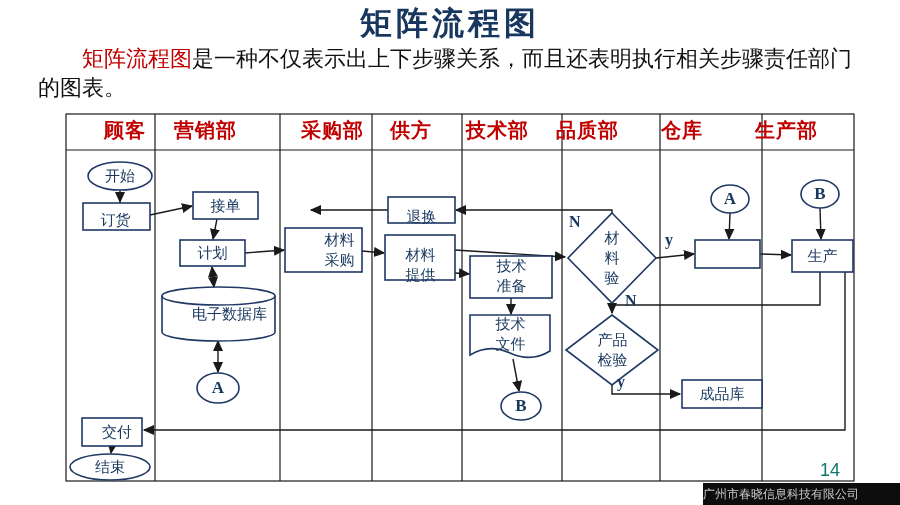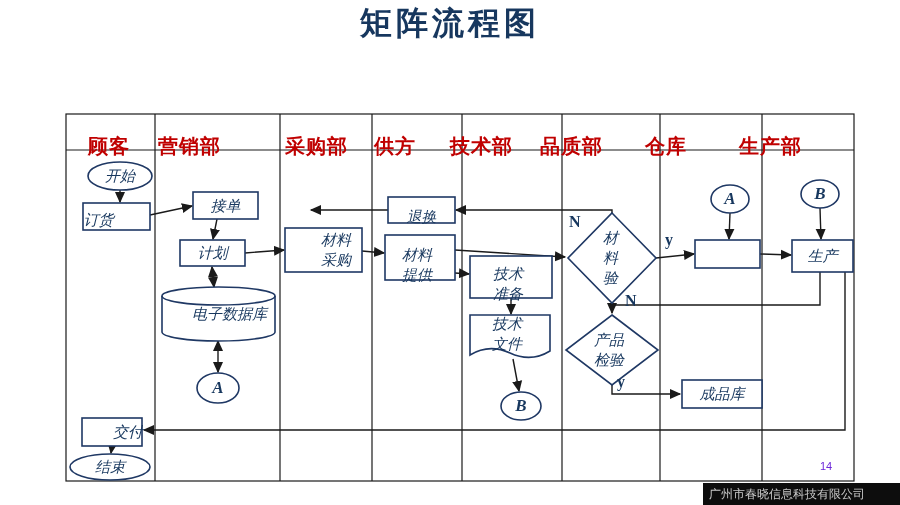--- a/index.html
+++ b/index.html
@@ -5,40 +5,41 @@
   html,body{margin:0;padding:0;background:#fff;}
   .page{position:relative;width:900px;height:505px;background:#fff;overflow:hidden;
         font-family:"Liberation Serif",serif;}
   .title{position:absolute;top:2px;left:0;width:100%;text-align:center;
          font-weight:bold;font-size:32px;letter-spacing:4px;color:#17375e;}
   .intro{position:absolute;top:44px;left:38px;width:820px;font-size:22px;
          line-height:1.32;color:#111;text-indent:2em;}
   .intro .term{color:#c00000;}
   .diagram{position:absolute;left:65px;top:113px;width:790px;height:369px;}
   .diagram svg{position:absolute;left:0;top:0;}
-  .lane-h{position:absolute;top:20px;color:#c00000;font-weight:bold;font-size:20px;
-          letter-spacing:1px;white-space:nowrap;}
+  .lane-h{position:absolute;top:4px;color:#c00000;font-weight:bold;font-size:20px;
+          letter-spacing:1px;white-space:nowrap;margin-left:16px;}
   .lbl{position:absolute;display:flex;align-items:center;justify-content:center;
-       text-align:left;color:#17375e;font-size:15px;line-height:20px;font-style:italic;}
+       text-align:center;color:#17375e;font-size:15px;line-height:20px;}
   .conn{font-weight:bold;font-size:17px;}
   .branch{position:absolute;color:#17375e;font-weight:bold;font-size:16px;}
-  .page-num{position:absolute;left:820px;top:460px;width:30px;color:#6d28d9;
-            font-size:11px;font-family:"Liberation Sans",sans-serif;}
+  .page-num{position:absolute;left:820px;top:460px;width:30px;color:#0f766e;
+            font-size:18px;font-family:"Liberation Sans",sans-serif;}
   .footer-bar{position:absolute;left:703px;top:483px;width:197px;height:22px;
               background:#0d0d0d;color:#c9c9c9;font-size:12px;
               font-family:"Liberation Sans",sans-serif;display:flex;align-items:center;
-              padding-left:6px;box-sizing:border-box;white-space:nowrap;text-align:center;}
+              box-sizing:border-box;white-space:nowrap;text-align:center;}
 </style>
 </head>
 <body>
 
 <div class="page">
 
   <div class="title">矩阵流程图</div>
 
+  <div class="intro"><span class="term">矩阵流程图</span><span>是一种不仅表示出上下步骤关系，而且还表明执行相关步骤责任部门的图表。</span></div>
 
   <div class="diagram">
 
     <svg width="790" height="369" viewBox="0 0 790 369">
       <defs>
         <marker id="arr" viewBox="0 0 10 10" markerWidth="9" markerHeight="9" refX="8" refY="5" orient="auto-start-reverse">
           <path d="M0,1 L9,5 L0,9 z" fill="#1a1a1a"></path>
         </marker>
       </defs>
 
@@ -107,38 +108,38 @@
     <div class="lane-h" style="left:23px">顾客</div>
     <div class="lane-h" style="left:93px">营销部</div>
     <div class="lane-h" style="left:220px">采购部</div>
     <div class="lane-h" style="left:309px">供方</div>
     <div class="lane-h" style="left:385px">技术部</div>
     <div class="lane-h" style="left:475px">品质部</div>
     <div class="lane-h" style="left:580px">仓库</div>
     <div class="lane-h" style="left:674px">生产部</div>
 
     <div class="lbl" style="left:23px;top:53px;width:64px;height:20px">开始</div>
-    <div class="lbl" style="left:0;top:90px;width:67px;height:34px">订货</div>
+    <div class="lbl" style="left:17px;top:90px;width:67px;height:34px">订货</div>
     <div class="lbl" style="left:128px;top:79px;width:65px;height:27px">接单</div>
     <div class="lbl" style="left:115px;top:127px;width:65px;height:26px">计划</div>
     <div class="lbl" style="left:99px;top:191px;width:131px;height:20px">电子数据库</div>
     <div class="lbl conn" style="left:133px;top:265px;width:40px;height:20px">A</div>
     <div class="lbl" style="left:256px;top:115px;width:37px;height:44px">材料采购</div>
     <div class="lbl" style="left:323px;top:84px;width:67px;height:40px">退换</div>
     <div class="lbl" style="left:337px;top:122px;width:37px;height:59px">材料提供</div>
-    <div class="lbl" style="left:428px;top:151px;width:37px;height:40px">技术准备</div>
+    <div class="lbl" style="left:428px;top:143px;width:37px;height:40px">技术准备</div>
     <div class="lbl" style="left:427px;top:201px;width:37px;height:40px">技术文件</div>
     <div class="lbl conn" style="left:436px;top:283px;width:40px;height:20px">B</div>
     <div class="lbl" style="left:538px;top:115px;width:18px;height:60px">材料验</div>
     <div class="lbl" style="left:529px;top:216px;width:37px;height:42px">产品检验</div>
     <div class="lbl conn" style="left:645px;top:76px;width:40px;height:20px">A</div>
     <div class="lbl conn" style="left:735px;top:71px;width:40px;height:20px">B</div>
     <div class="lbl" style="left:727px;top:127px;width:61px;height:32px">生产</div>
     <div class="lbl" style="left:617px;top:267px;width:80px;height:28px">成品库</div>
-    <div class="lbl" style="left:25px;top:305px;width:76px;height:28px">交付</div>
+    <div class="lbl" style="left:14px;top:305px;width:76px;height:28px">交付</div>
     <div class="lbl" style="left:13px;top:344px;width:64px;height:20px">结束</div>
 
     <div class="branch" style="left:504px;top:100px">N</div>
     <div class="branch" style="left:600px;top:118px">y</div>
     <div class="branch" style="left:560px;top:179px">N</div>
     <div class="branch" style="left:552px;top:260px">y</div>
   </div>
 
   <div class="page-num">14</div>
 

